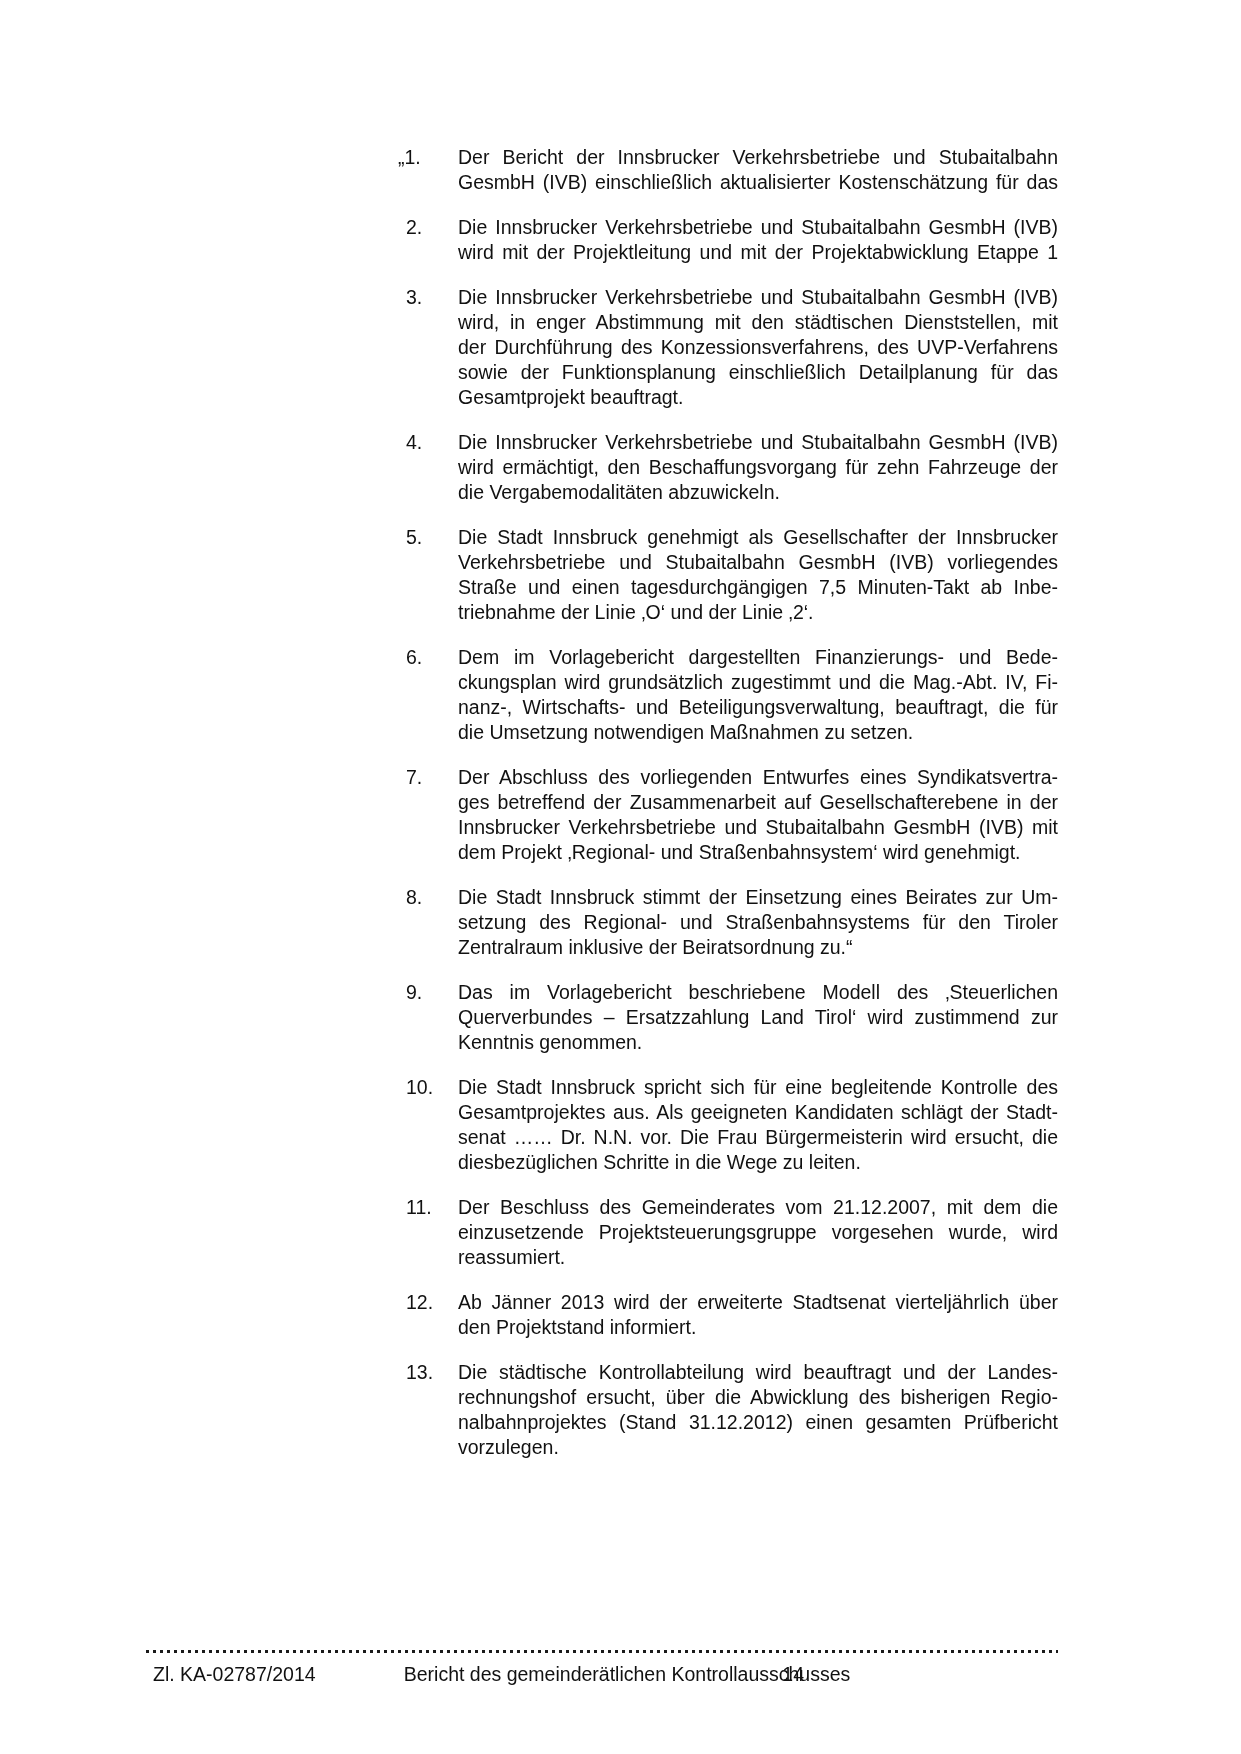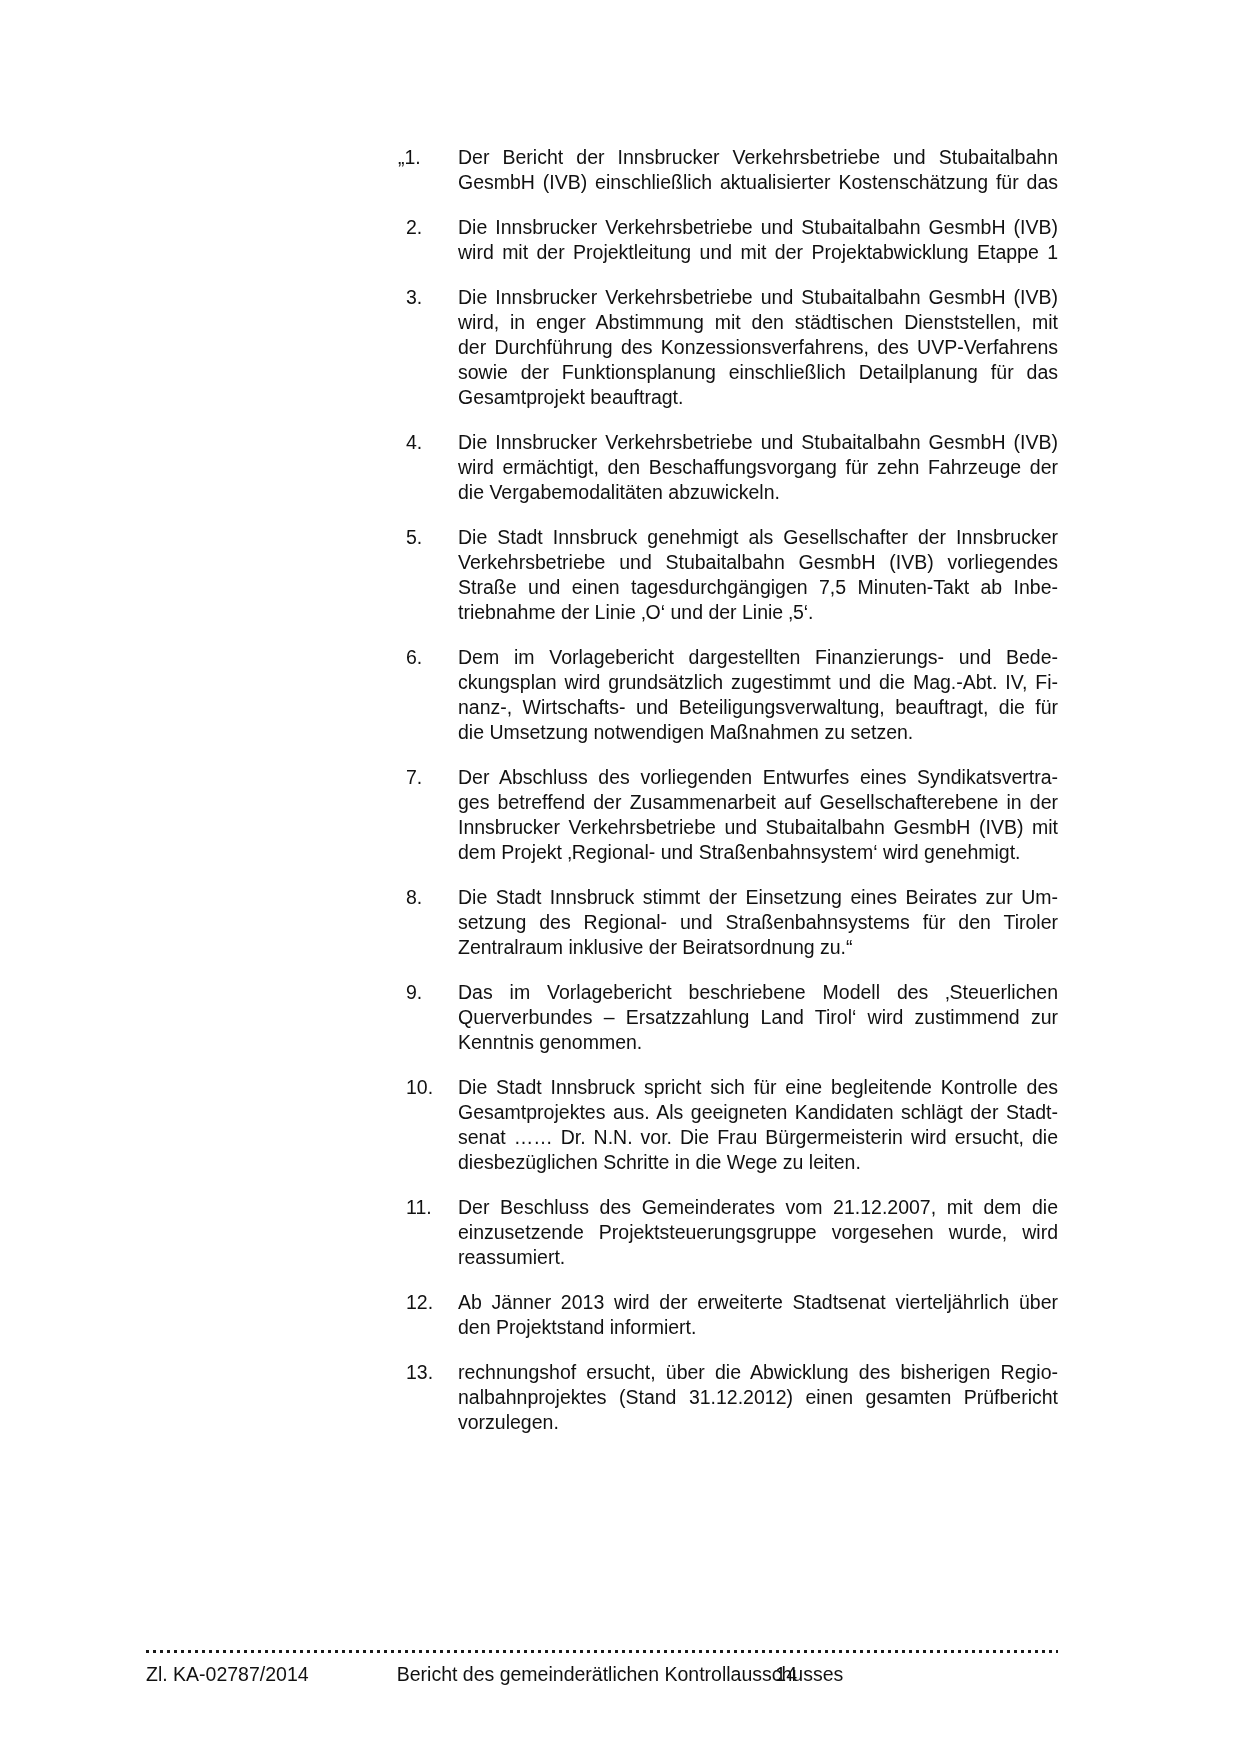--- a/index.html
+++ b/index.html
@@ -60,21 +60,21 @@
   .dotline {
     position: absolute;
     left: 146px;
     top: 1650px;
     width: 912px;
     height: 3px;
     background-image: repeating-linear-gradient(to right, #1a1a1a 0 3px, transparent 3px 7px);
   }
   .footer-row {
     position: absolute;
-    left: 0;
+    left: 7px;
     top: 1662px;
     width: 980px;
     height: 28px;
     font-size: 19.5px;
     line-height: 25px;
     color: #111111;
   }
   .f-ref {
     position: absolute;
     left: 146px;
@@ -136,21 +136,21 @@
           <div class="jl last">die Vergabemodalitäten abzuwickeln.</div>
         </div>
   </li>
 
   <li class="item">
     <span class="num">5.</span>
     <div class="lines">
           <div class="jl">Die Stadt Innsbruck genehmigt als Gesellschafter der Innsbrucker</div>
           <div class="jl">Verkehrsbetriebe und Stubaitalbahn GesmbH (IVB) vorliegendes</div>
           <div class="jl">Straße und einen tagesdurchgängigen 7,5 Minuten-Takt ab Inbe-</div>
-          <div class="jl last">triebnahme der Linie ‚O‘ und der Linie ‚5‘.</div>
+          <div class="jl last">triebnahme der Linie ‚O‘ und der Linie ‚2‘.</div>
         </div>
   </li>
 
   <li class="item">
     <span class="num">6.</span>
     <div class="lines">
           <div class="jl">Dem im Vorlagebericht dargestellten Finanzierungs- und Bede-</div>
           <div class="jl">ckungsplan wird grundsätzlich zugestimmt und die Mag.-Abt. IV, Fi-</div>
           <div class="jl">nanz-, Wirtschafts- und Beteiligungsverwaltung, beauftragt, die für</div>
           <div class="jl last">die Umsetzung notwendigen Maßnahmen zu setzen.</div>
@@ -208,20 +208,21 @@
     <span class="num">12.</span>
     <div class="lines">
           <div class="jl">Ab Jänner 2013 wird der erweiterte Stadtsenat vierteljährlich über</div>
           <div class="jl last">den Projektstand informiert.</div>
         </div>
   </li>
 
   <li class="item">
     <span class="num">13.</span>
     <div class="lines">
+          <div class="jl">Die städtische Kontrollabteilung wird beauftragt und der Landes-</div>
           <div class="jl">rechnungshof ersucht, über die Abwicklung des bisherigen Regio-</div>
           <div class="jl">nalbahnprojektes (Stand 31.12.2012) einen gesamten Prüfbericht</div>
           <div class="jl last">vorzulegen.</div>
         </div>
   </li>
 </ol>
 
   <div class="dotline"></div>
 
   <div class="footer-row">

